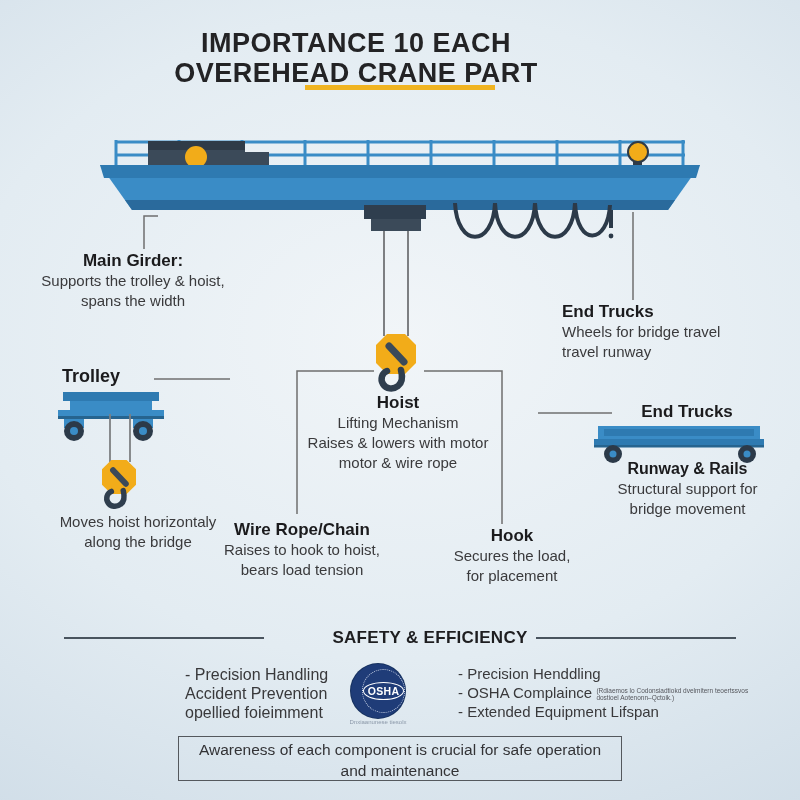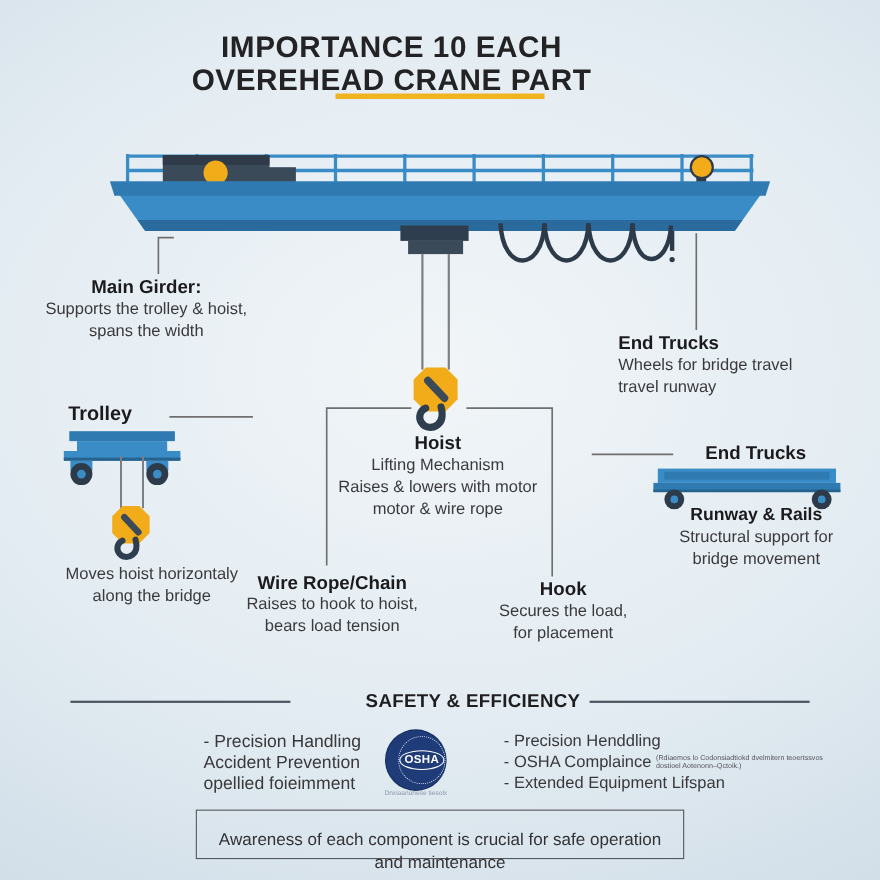--- a/index.html
+++ b/index.html
@@ -37,21 +37,21 @@
   .paren{font-size:6.5px;line-height:7px;color:#55565c;display:inline-block;width:158px;vertical-align:middle;}
   .badge{left:351px;top:664px;width:54px;height:54px;border-radius:50%;
     background:#1f3c78;display:flex;align-items:center;justify-content:center;box-shadow:0 0 0 1px #16315f;}
   .badge-inner{width:42px;height:42px;border-radius:50%;border:1px dotted #cfd8ea;
     display:flex;align-items:center;justify-content:center;margin-left:11px;}
   .badge-text{color:#ffffff;font-weight:700;font-size:10.5px;border:1.5px solid #ffffff;
     border-radius:50%;padding:2px 4px;letter-spacing:.3px;}
   .badge-caption{left:336px;top:719px;width:84px;text-align:center;font-size:6px;color:#8b98a9;}
   
   .footer-box{left:178px;top:736px;width:444px;height:45px;border:1.5px solid #54585d;
-    text-align:center;color:#333336;font-size:15.5px;line-height:21px;padding-top:16px;box-sizing:border-box;}
+    text-align:center;color:#333336;font-size:15.5px;line-height:21px;padding-top:2px;box-sizing:border-box;}
 </style>
 </head>
 <body>
 
 <div id="canvas">
 
   <svg class="abs" style="left:0;top:0" width="800" height="800" viewBox="0 0 800 800">
 
     <g stroke="#3a8cc6" stroke-width="3">
       <line x1="115" y1="142" x2="685" y2="142"></line>

